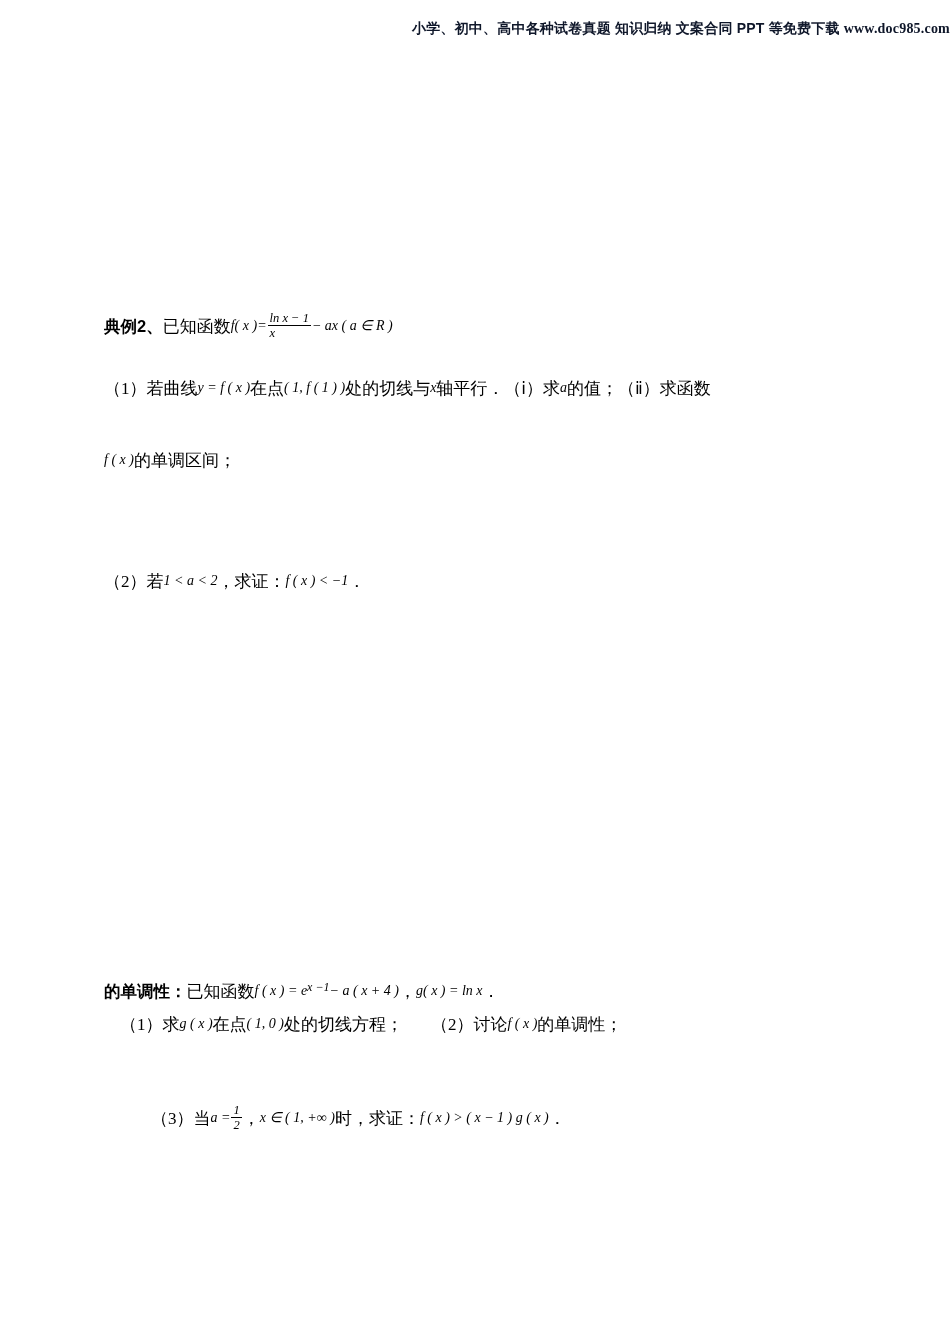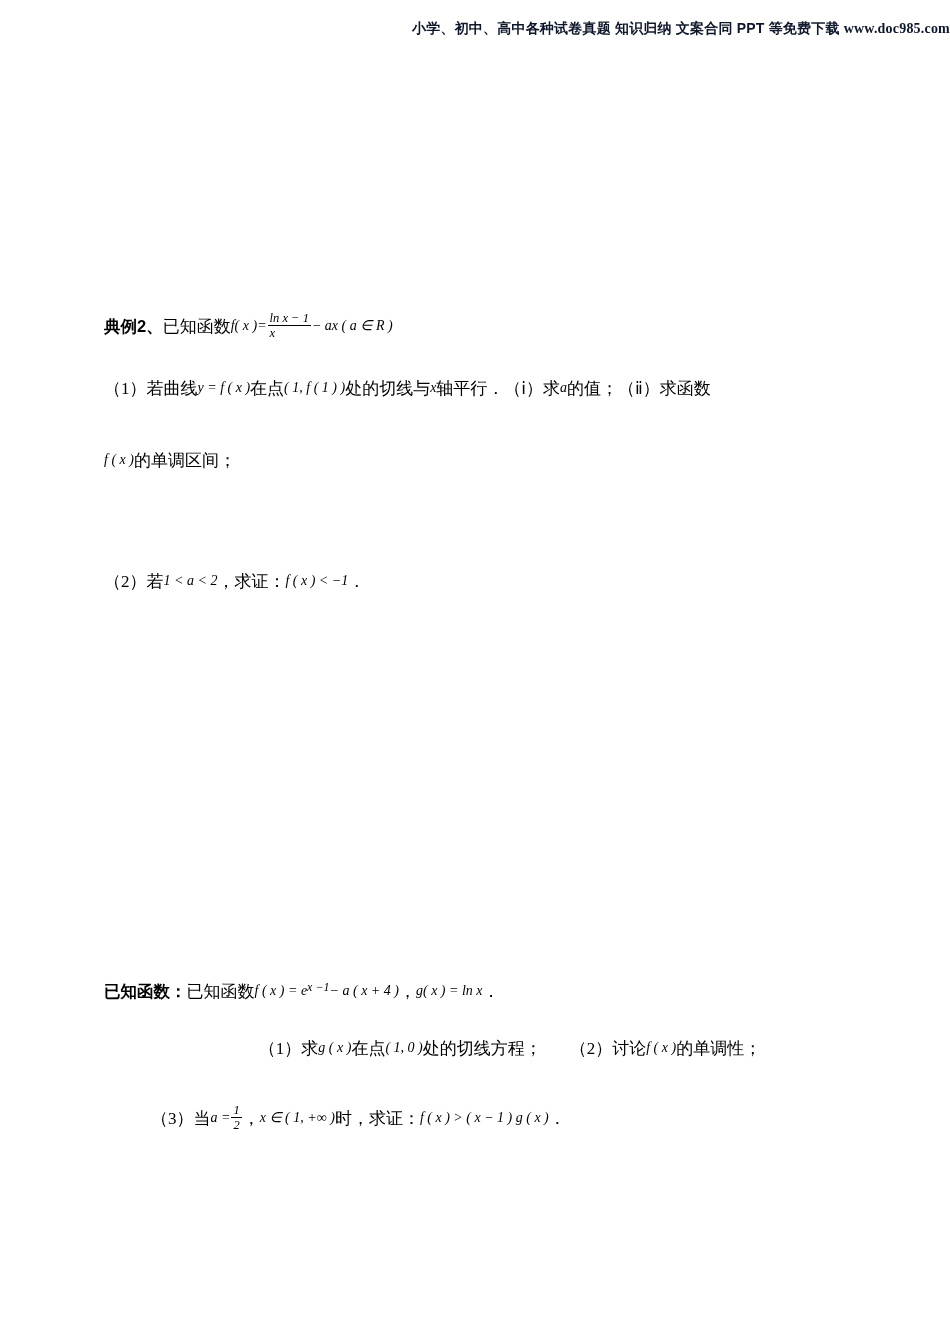--- a/index.html
+++ b/index.html
@@ -119,25 +119,25 @@
   </div>
 
   <div class="block" style="top: 533px; margin-top: 36px;">
     <div class="para">
       <span>（2）若</span><span class="math">1 &lt; a &lt; 2</span><span>，求证：</span><span class="math">f ( x ) &lt; −1</span><span>．</span>
     </div>
   </div>
 
   <div class="block" style="top: 978px;">
     <div class="para">
-      <span class="lead">已知函数：</span><span>已知函数</span><span class="math"><span>f ( x ) = e</span><sup>x −1</sup><span>− a ( x + 4 )</span></span><span>，</span><span class="math"><span>g</span><span>( x ) = ln x</span></span><span>．</span>
+      <span class="lead">的单调性：</span><span>已知函数</span><span class="math"><span>f ( x ) = e</span><sup>x −1</sup><span>− a ( x + 4 )</span></span><span>，</span><span class="math"><span>g</span><span>( x ) = ln x</span></span><span>．</span>
     </div>
   </div>
 
-  <div class="block" style="top: 1036px; left: 120px; text-align: center;">
+  <div class="block" style="top: 1012px; left: 120px;">
     <div class="para">
       <span>（1）求</span><span class="math">g ( x )</span><span>在点</span><span class="math">( 1, 0 )</span><span>处的切线方程；</span><span style="display:inline-block;width:28px;"></span><span>（2）讨论</span><span class="math">f ( x )</span><span>的单调性；</span>
     </div>
   </div>
 
   <div class="block" style="top: 1104px; left: 120px; margin-left: 31px;">
     <div class="para">
       <span>（3）当</span><span class="math"><span>a =</span><span class="frac"><span class="num">1</span><span class="den">2</span></span></span><span>，</span><span class="math">x ∈ ( 1, +∞ )</span><span>时，求证：</span><span class="math">f ( x ) &gt; ( x − 1 ) g ( x )</span><span>．</span>
     </div>
   </div>

